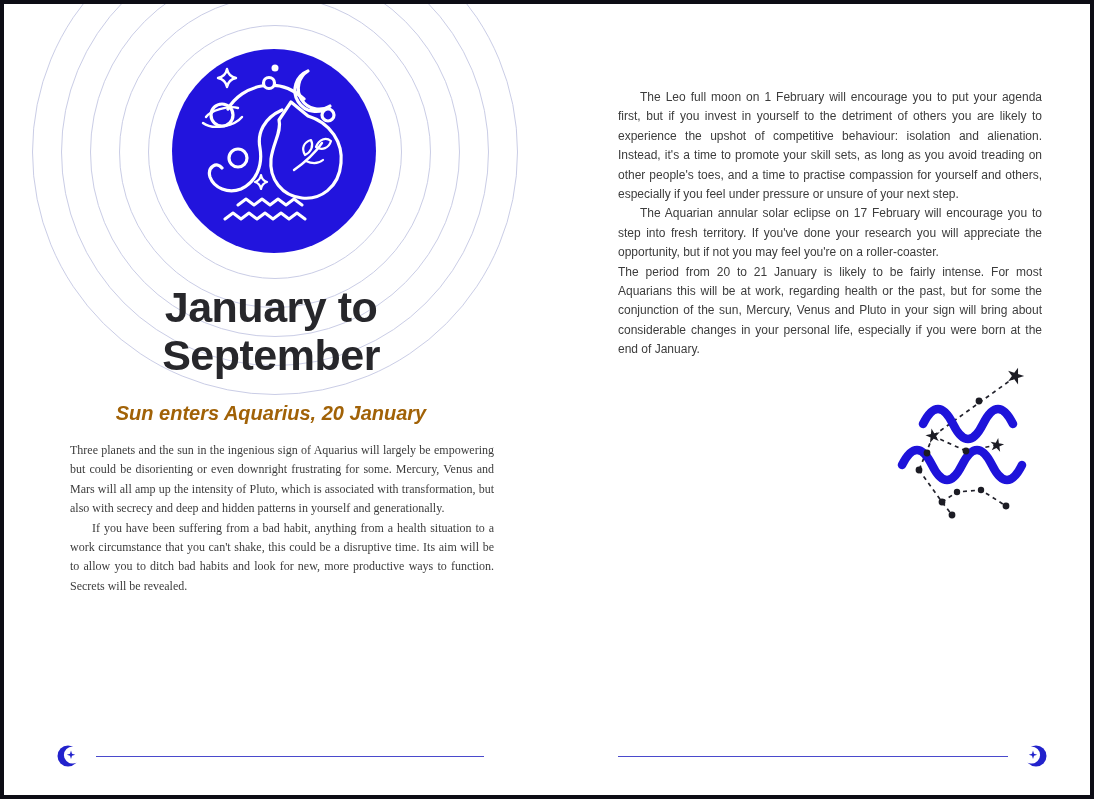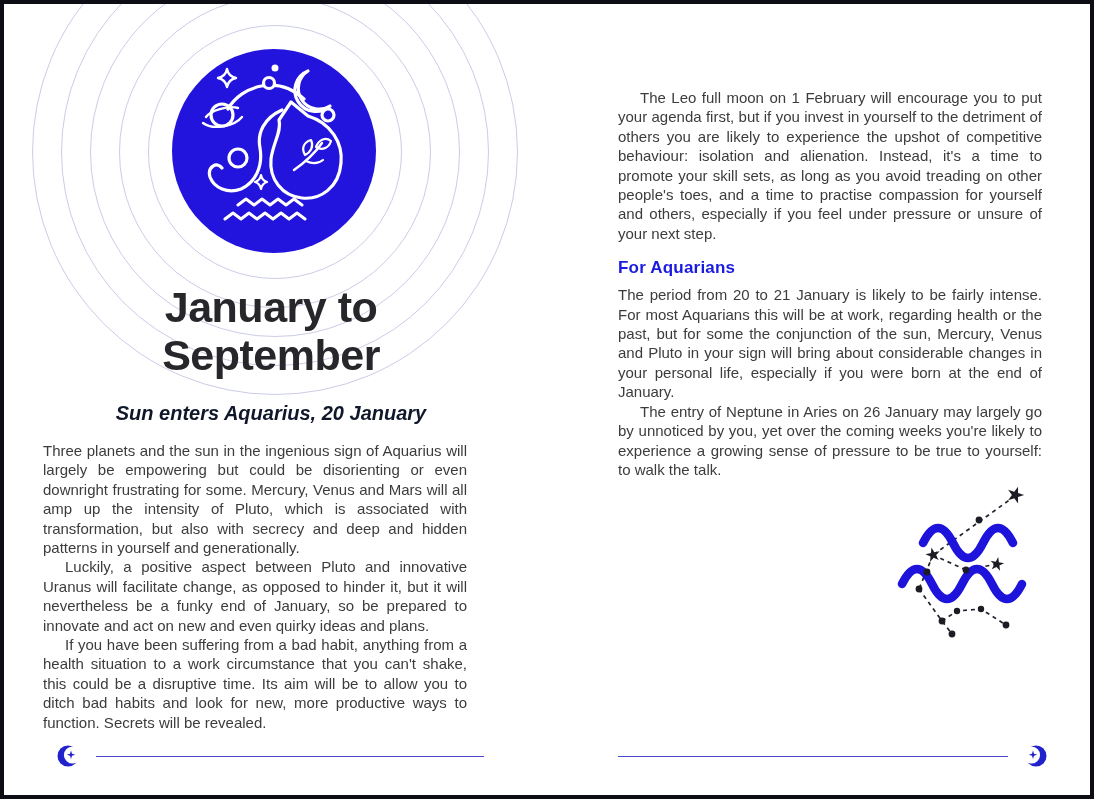--- a/index.html
+++ b/index.html
@@ -17,26 +17,26 @@
   
   .badge-svg{position:absolute;left:166px;top:43px;z-index:1;}
   .lp-title{
     position:absolute;left:52px;top:279px;width:430px;z-index:2;
     text-align:center;font-weight:800;font-size:43px;line-height:48px;
     letter-spacing:-0.5px;color:#27272b;
   }
   .lp-title span{display:block;}
   .lp-subtitle{
     position:absolute;left:52px;top:398px;width:430px;z-index:2;
-    text-align:center;font-style:italic;font-weight:600;font-size:20px;color:#0f172a;
+    text-align:center;font-style:italic;font-weight:600;font-size:20px;color:#a16207;
   }
-  .lp-body{position:absolute;left:39px;top:437px;width:424px;z-index:2;}
+  .lp-body{position:absolute;left:66px;top:437px;width:424px;z-index:2;font-family:Liberation Serif, serif;}
   .rp-body{position:absolute;left:614px;top:84px;width:424px;z-index:2;}
   p.body{
-    margin:0;font-size:15px;line-height:19.4px;color:#3c3c3c;
+    margin:0;font-size:12px;line-height:19.4px;color:#3c3c3c;
     text-align:justify;
   }
   p.indent{text-indent:22px;}
   .section-heading{
     margin:15px 0 7px 0;
     font-size:17px;font-weight:800;letter-spacing:0.2px;color:#1a1ae0;
   }
   
   .wrap-zone{position:relative;}
   .const-float{
@@ -98,31 +98,29 @@
   </svg>
 
   <div class="lp-title">
     <span>January to</span>
     <span>September</span>
   </div>
   <div class="lp-subtitle">Sun enters Aquarius, 20 January</div>
 
   <div class="lp-body">
     <p class="body">Three planets and the sun in the ingenious sign of Aquarius will largely be empowering but could be disorienting or even downright frustrating for some. Mercury, Venus and Mars will all amp up the intensity of Pluto, which is associated with transformation, but also with secrecy and deep and hidden patterns in yourself and generationally.</p>
-    <p class="body indent">Luckily, a positive aspect between Pluto and innovative Uranus will facilitate change, as opposed to hinder it, but it will nevertheless be a funky end of January, so be prepared to innovate and act on new and even quirky ideas and plans.</p>
     <p class="body indent">If you have been suffering from a bad habit, anything from a health situation to a work circumstance that you can't shake, this could be a disruptive time. Its aim will be to allow you to ditch bad habits and look for new, more productive ways to function. Secrets will be revealed.</p>
   </div>
 
   <div class="rp-body">
     <p class="body indent">The Leo full moon on 1 February will encourage you to put your agenda first, but if you invest in yourself to the detriment of others you are likely to experience the upshot of competitive behaviour: isolation and alienation. Instead, it's a time to promote your skill sets, as long as you avoid treading on other people's toes, and a time to practise compassion for yourself and others, especially if you feel under pressure or unsure of your next step.</p>
+    <p class="body indent">The Aquarian annular solar eclipse on 17 February will encourage you to step into fresh territory. If you've done your research you will appreciate the opportunity, but if not you may feel you're on a roller-coaster.</p>
 
-    <h2 class="section-heading">For Aquarians</h2>
 
     <p class="body">The period from 20 to 21 January is likely to be fairly intense. For most Aquarians this will be at work, regarding health or the past, but for some the conjunction of the sun, Mercury, Venus and Pluto in your sign will bring about considerable changes in your personal life, especially if you were born at the end of January.</p>
-    <p class="body indent">The entry of Neptune in Aries on 26 January may largely go by unnoticed by you, yet over the coming weeks you're likely to experience a growing sense of pressure to be true to yourself: to walk the talk.</p>
 
     <div class="wrap-zone">
       <div class="const-float">
         <svg width="164" height="172" viewBox="0 0 164 172">
 
           <g stroke="#22222c" stroke-width="1.7" stroke-dasharray="4 4" fill="none">
             <path d="M 137 13 L 55 72"></path>
             <path d="M 55 72 L 88 87 L 119 81"></path>
             <path d="M 55 72 L 41 106"></path>
             <path d="M 41 106 L 64 138 L 74 151"></path>

